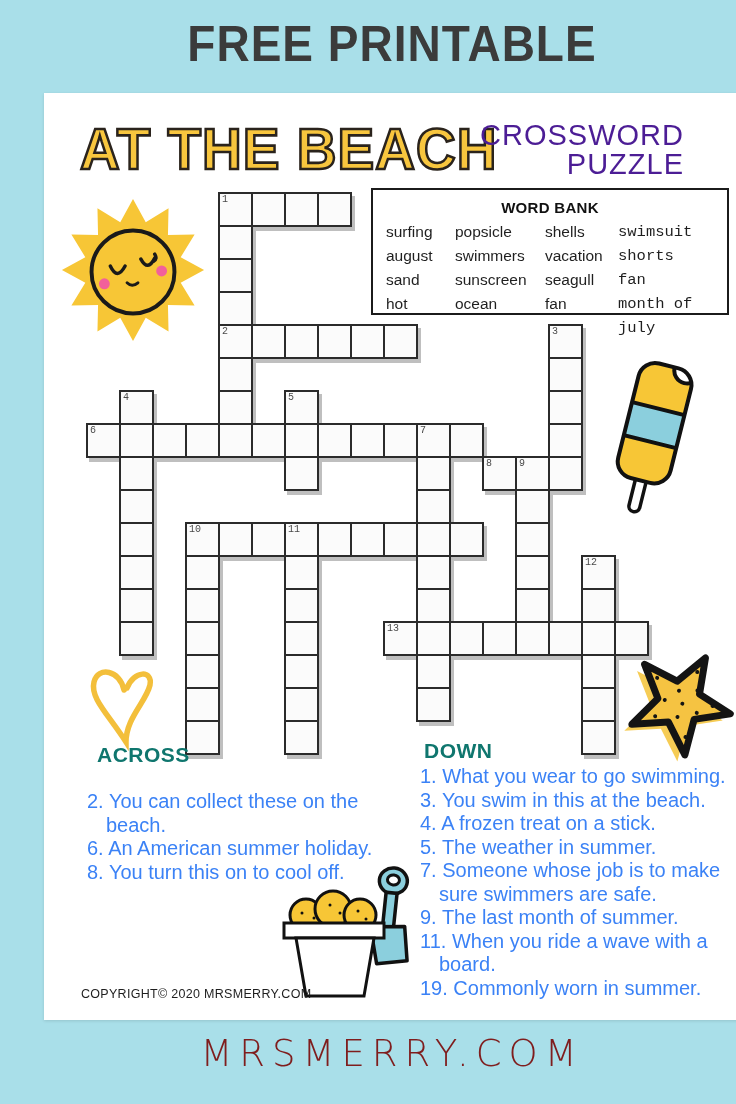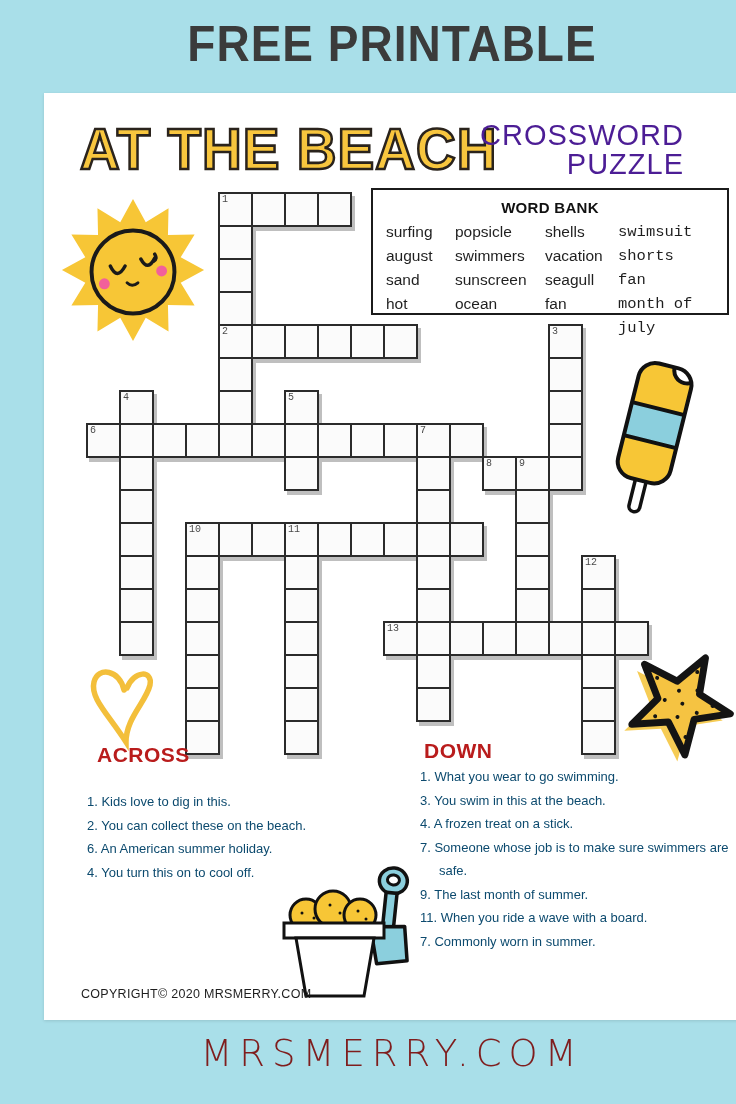--- a/index.html
+++ b/index.html
@@ -26,24 +26,24 @@
   .wb-col { position:absolute; top:30px; font-size:15.5px; color:#1f1f1f; line-height:24px; }
 
   .grid { position:absolute; left:42px; top:99px; width:565px; height:565px; }
   .cell { position:absolute; width:35px; height:35px; background:#fbfbfb;
           border:2px solid #2b2b2b; box-shadow:3px 4px 0 #bfbfbf; }
   .cell-num { position:absolute; top:0px; left:2px; font-family:"Liberation Mono", monospace;
               font-size:10px; color:#4a4a4a; }
 
   .illus { position:absolute; }
 
-  .clue-head { font-size:21px; font-weight:800; color:#b91c1c; letter-spacing:0.5px; }
+  .clue-head { font-size:21px; font-weight:800; color:#0f766e; letter-spacing:0.5px; }
   .across-head { position:absolute; left:53px; top:650px; }
   .down-head { position:absolute; left:380px; top:646px; }
-  .clue-list { position:absolute; font-size:13px; color:#0c4a6e; line-height:23.5px; }
+  .clue-list { position:absolute; font-size:20px; color:#3b82f6; line-height:23.5px; }
   #across-list { left:43px; top:697px; width:296px; }
   #down-list { left:376px; top:672px; width:316px; }
   .clue { padding-left:19px; text-indent:-19px; }
 
   .copyright { position:absolute; left:37px; top:894px; font-size:12.5px; font-weight:500;
                color:#1e1e1e; letter-spacing:0.3px; }
 
   .footer { position:absolute; top:1032px; left:0; width:736px; text-align:center;
             font-size:37px; font-weight:300; color:#7f1d1d; letter-spacing:7px;
             font-family:"DejaVu Sans", sans-serif; }
@@ -279,34 +279,34 @@
             <circle cx="86" cy="48" r="1.5"></circle>
             <circle cx="94" cy="56" r="1.5"></circle>
         </g>
         <rect x="12" y="60" width="100" height="15" fill="#ffffff" stroke="#111" stroke-width="3"></rect>
         <path d="M24,75 L34,133 L92,133 L102,75 Z" fill="#ffffff" stroke="#111" stroke-width="3"></path>
       </g>
     </svg>
 
     <h3 class="clue-head across-head">ACROSS</h3>
     <div id="across-list" class="clue-list">
-        <div class="clue">1. Kids love to dig in this.</div>
         <div class="clue">2. You can collect these on the beach.</div>
         <div class="clue">6. An American summer holiday.</div>
-        <div class="clue">4. You turn this on to cool off.</div>
+        <div class="clue">8. You turn this on to cool off.</div>
       </div>
 
     <h3 class="clue-head down-head">DOWN</h3>
     <div id="down-list" class="clue-list">
         <div class="clue">1. What you wear to go swimming.</div>
         <div class="clue">3. You swim in this at the beach.</div>
         <div class="clue">4. A frozen treat on a stick.</div>
+        <div class="clue">5. The weather in summer.</div>
         <div class="clue">7. Someone whose job is to make sure swimmers are safe.</div>
         <div class="clue">9. The last month of summer.</div>
         <div class="clue">11. When you ride a wave with a board.</div>
-        <div class="clue">7. Commonly worn in summer.</div>
+        <div class="clue">19. Commonly worn in summer.</div>
       </div>
 
     <div class="copyright">COPYRIGHT© 2020 MRSMERRY.COM</div>
   </div>
 
   <div class="footer">MRSMERRY.COM</div>
 </div>
 
 </body></html>

